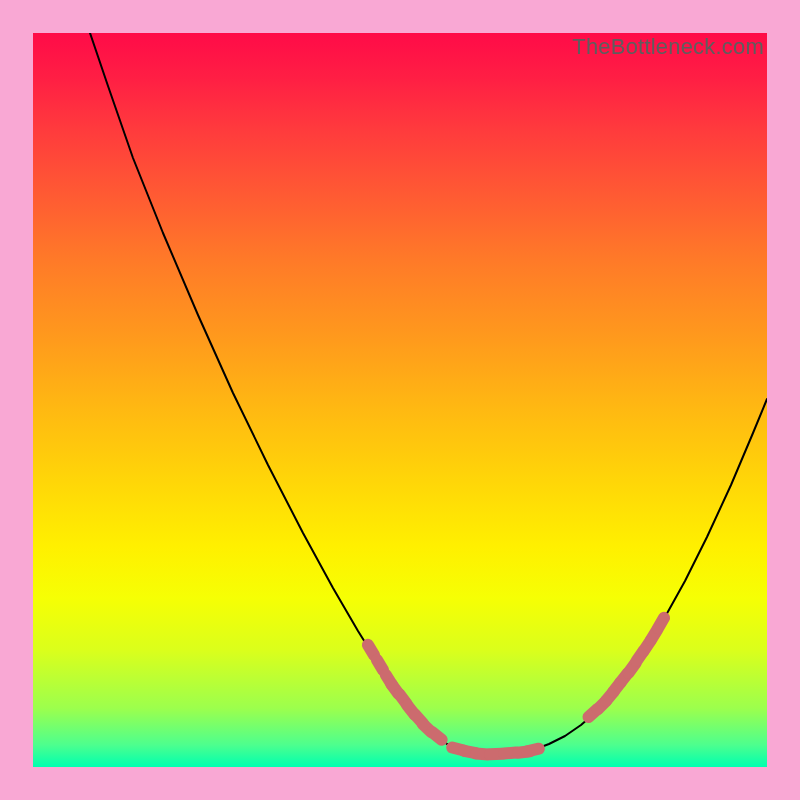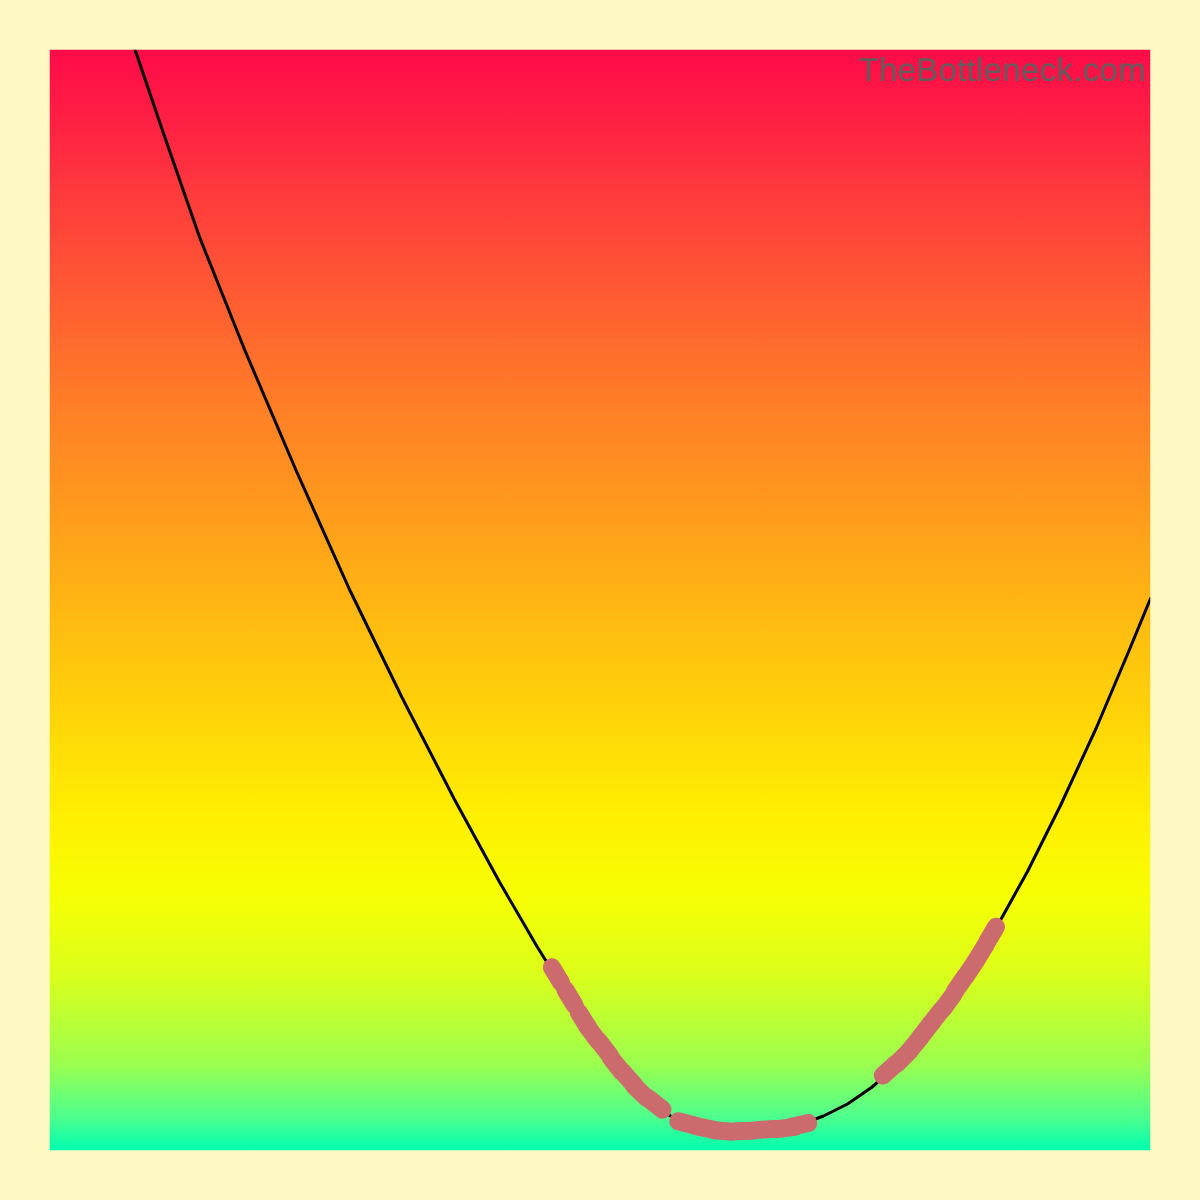--- a/index.html
+++ b/index.html
@@ -10,21 +10,21 @@
     background: #000;
     overflow: hidden;
     font-family: Arial, Helvetica, sans-serif;
   }
   .frame {
     position: absolute;
     top: 0;
     left: 0;
     width: 800px;
     height: 800px;
-    background: #fef9c3;
+    background: #f9a8d4;
   }
   .plot-area {
     position: absolute;
     top: 33px;
     left: 33px;
     width: 734px;
     height: 734px;
     overflow: hidden;
   }
   .gradient-bg {

